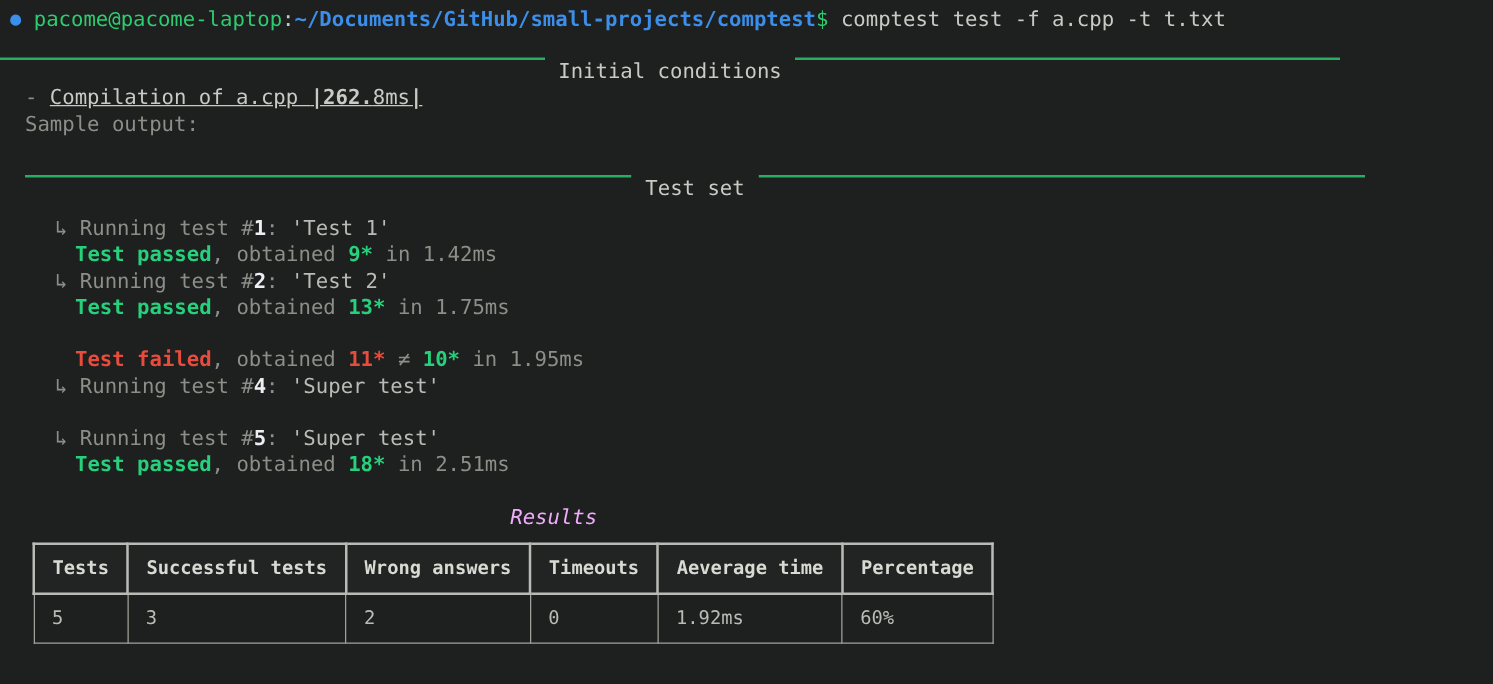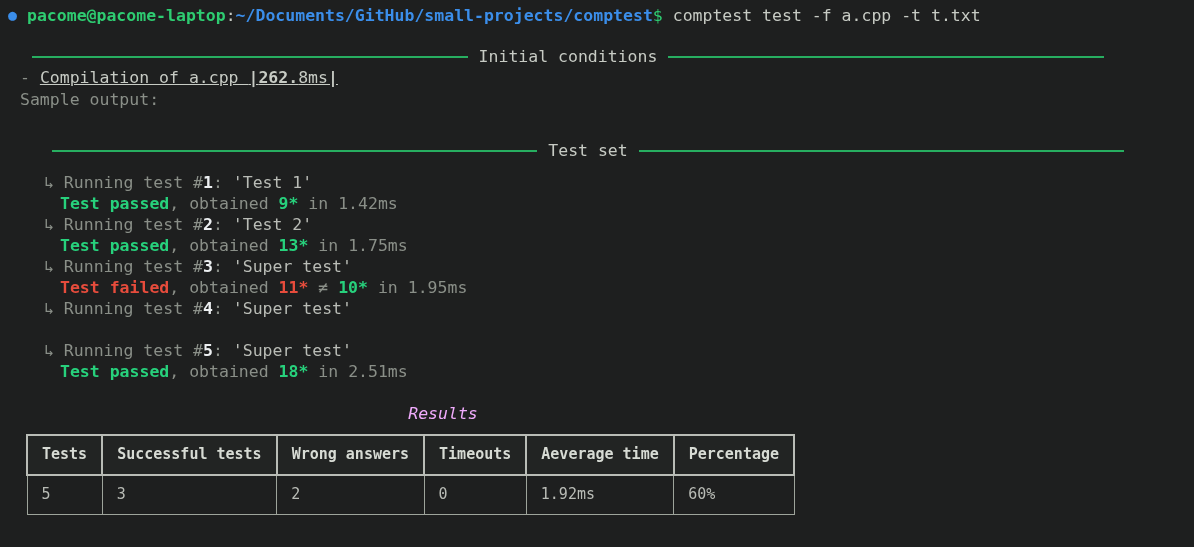--- a/index.html
+++ b/index.html
@@ -33,39 +33,38 @@
     white-space: pre;
     font-size: 16.5px;
   }
   .dot {
     color: #3b8eea;
     font-size: 15px;
     vertical-align: 1px;
   }
   .user {
     color: #2ecc71;
-    font-weight: bold;
+    font-weight: normal;
   }
   .colon { color: #c7cbc4; }
   .path {
     color: #3b8eea;
     font-weight: bold;
   }
   .dollar { color: #2ecc71; }
   .cmd { color: #c7cbc4; }
 
   
   .rule-row {
     position: absolute;
     left: 0;
     width: 1072px;
     display: flex;
-    align-items: center;
+    align-items: flex-start;
     white-space: pre;
-    padding-left: 32px;
   }
   .rule-line {
     flex: 1 1 auto;
     height: 0;
     border-top: 2px solid #27ae60;
   }
   .rule-label {
     flex: 0 0 auto;
     padding: 0 11px;
     color: #c7cbc4;
@@ -146,21 +145,20 @@
     <div class="rule-label">Test set</div>
     <div class="rule-line"></div>
   </div>
 
   <div class="row" style="left:44px; top:172px;"><span class="dim">↳</span><span class="dim"> Running test #</span><span class="white-b">1</span><span class="dim">: </span><span class="plain">'Test 1'</span></div>
   <div class="row" style="left:60px; top:193px;"><span class="green-b">Test passed</span><span class="dim">, obtained </span><span class="green-b">9*</span><span class="dim"> in </span><span class="dim">1.42ms</span></div>
 
   <div class="row" style="left:44px; top:214px;"><span class="dim">↳</span><span class="dim"> Running test #</span><span class="white-b">2</span><span class="dim">: </span><span class="plain">'Test 2'</span></div>
   <div class="row" style="left:60px; top:235px;"><span class="green-b">Test passed</span><span class="dim">, obtained </span><span class="green-b">13*</span><span class="dim"> in </span><span class="dim">1.75ms</span></div>
 
-  <div class="row" style="left:44px; top:256px;"><span class="dim">↳</span><span class="dim"> Running test #</span><span class="white-b">3</span><span class="dim">: </span><span class="plain">'Super test'</span></div>
   <div class="row" style="left:60px; top:277px;"><span class="red-b">Test failed</span><span class="dim">, obtained </span><span class="red-b">11*</span><span class="dim"> ≠ </span><span class="green-b">10*</span><span class="dim"> in </span><span class="dim">1.95ms</span></div>
 
   <div class="row" style="left:44px; top:298px;"><span class="dim">↳</span><span class="dim"> Running test #</span><span class="white-b">4</span><span class="dim">: </span><span class="plain">'Super test'</span></div>
 
   <div class="row" style="left:44px; top:340px;"><span class="dim">↳</span><span class="dim"> Running test #</span><span class="white-b">5</span><span class="dim">: </span><span class="plain">'Super test'</span></div>
   <div class="row" style="left:60px; top:361px;"><span class="green-b">Test passed</span><span class="dim">, obtained </span><span class="green-b">18*</span><span class="dim"> in </span><span class="dim">2.51ms</span></div>
 
   <div class="results-title ital">Results</div>
 
   <div class="table-wrap">

